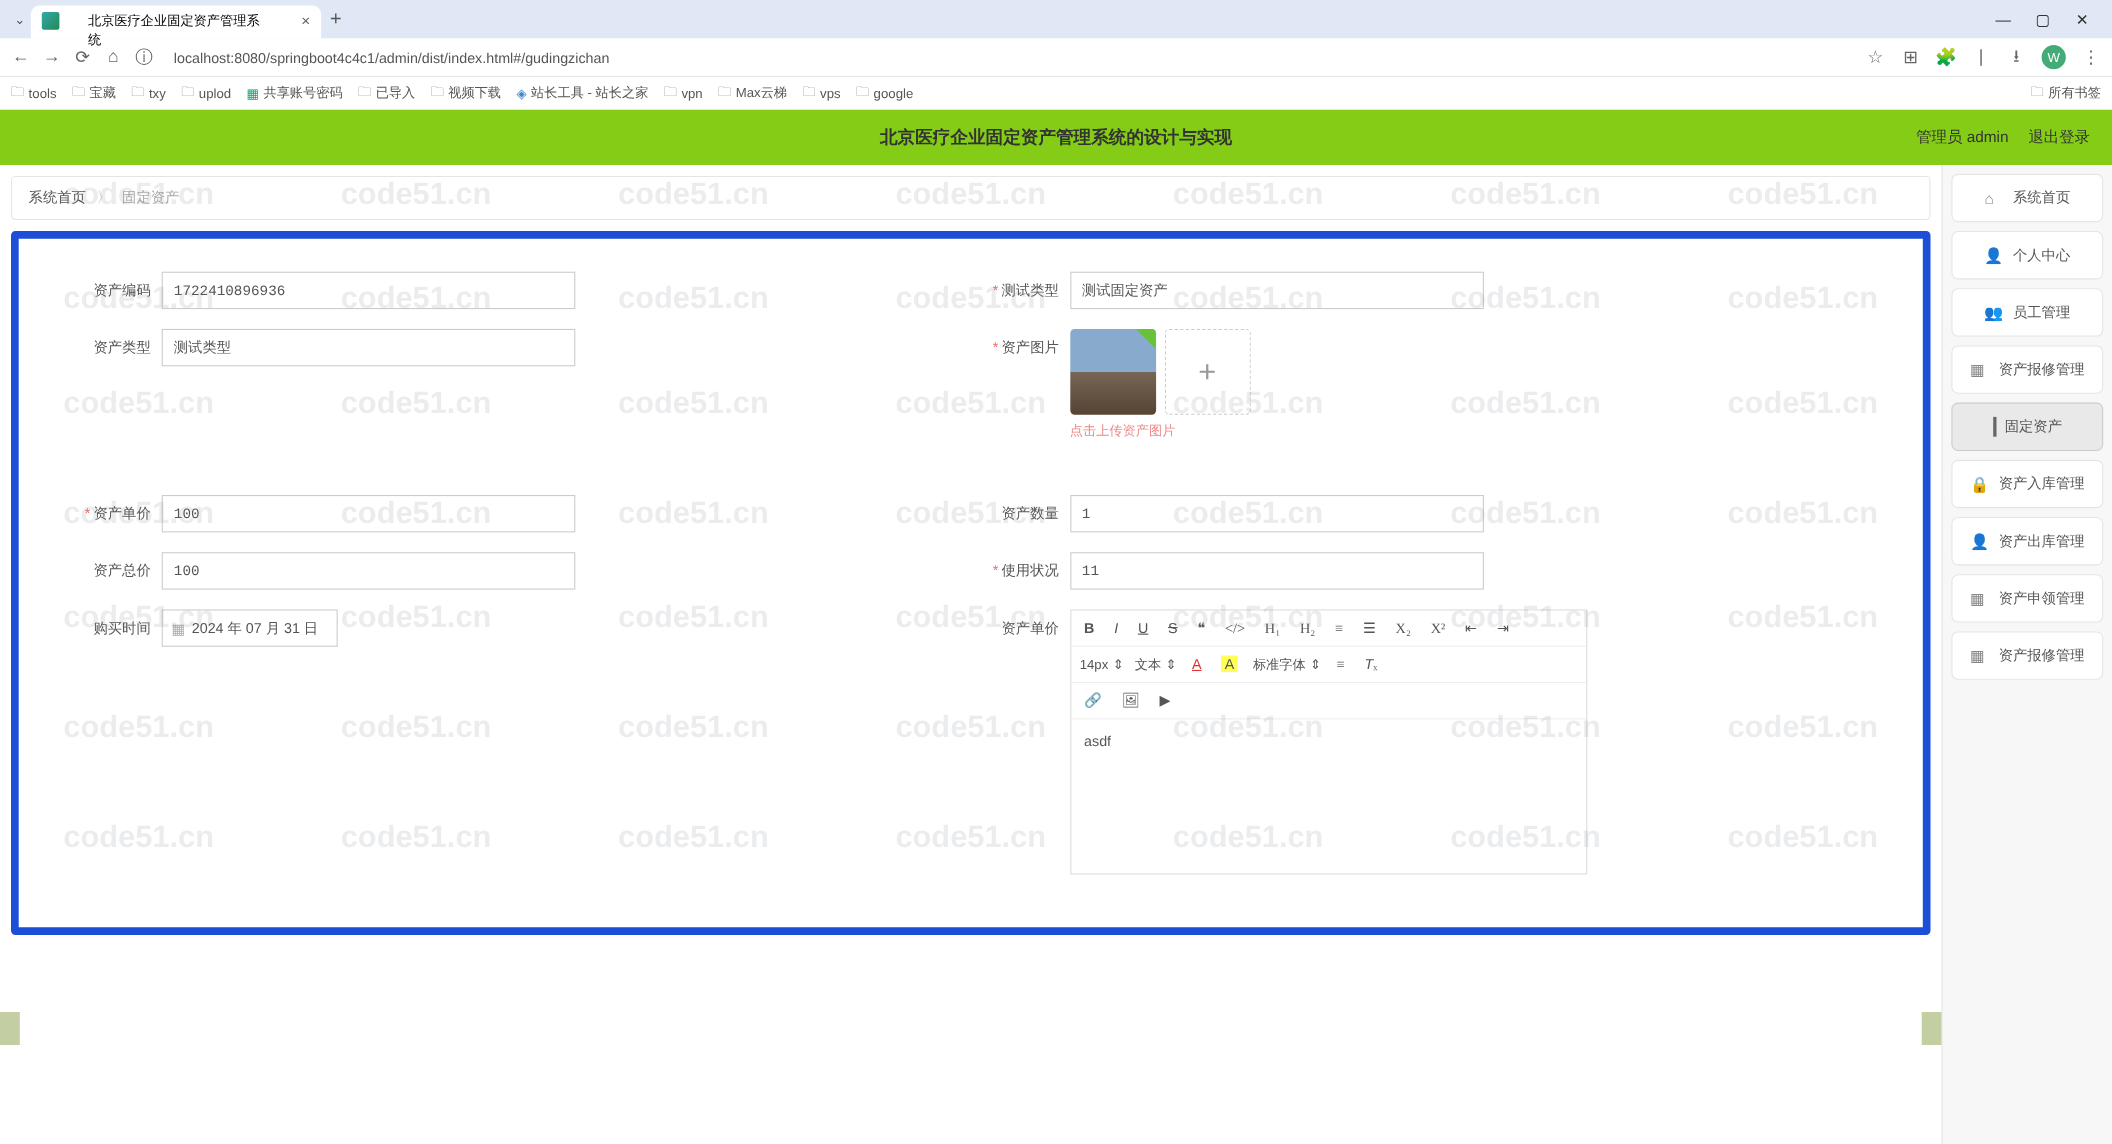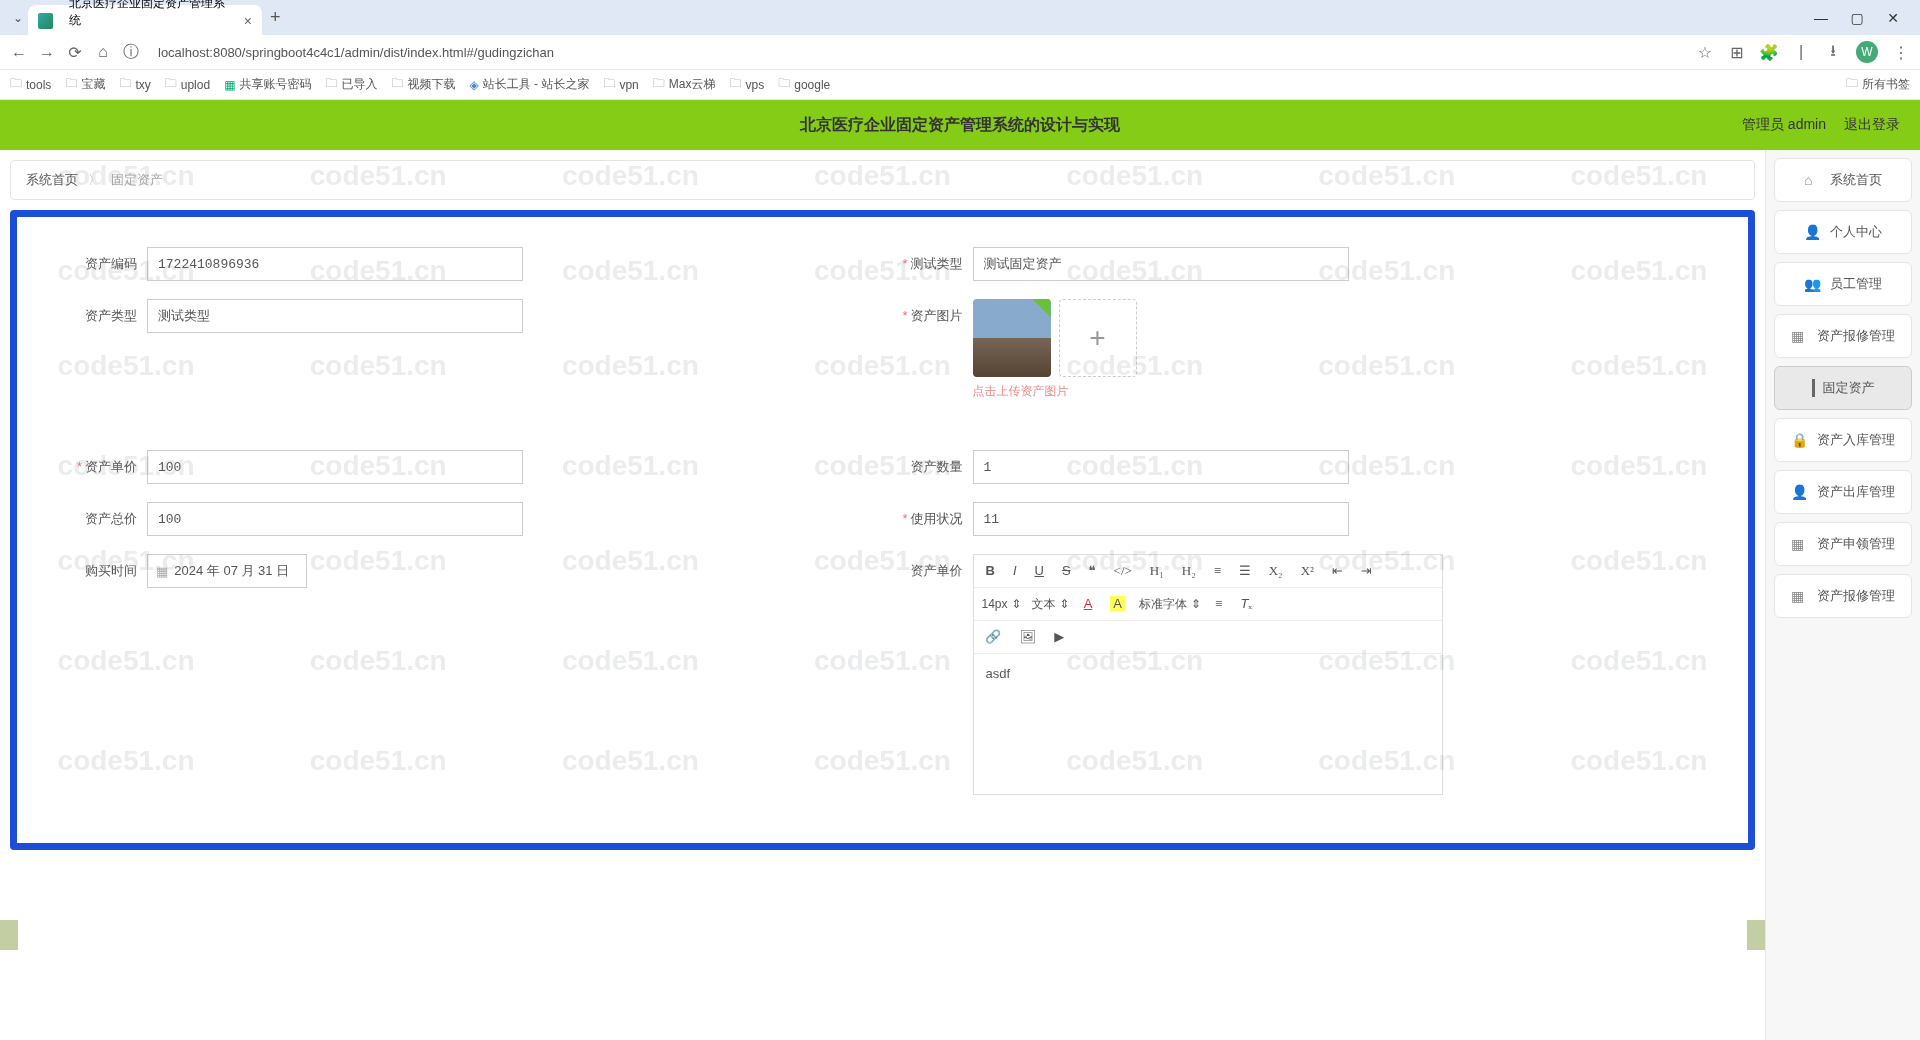--- a/index.html
+++ b/index.html
@@ -1,21 +1,21 @@
 <!DOCTYPE html>
 <html><head>
 <meta charset="utf-8">
 <style>
 * { margin: 0; padding: 0; box-sizing: border-box; font-family: "Microsoft YaHei", Arial, sans-serif; }
 body { width: 1920px; height: 1040px; background: #fff; overflow: hidden; position: relative; }
 
 
 .browser-top { height: 35px; background: #dfe8f4; display: flex; align-items: center; padding: 0 8px; }
 .tab-drop { width: 20px; text-align: center; font-size: 12px; color: #555; }
-.tab { background: #fff; border-radius: 8px 8px 0 0; padding: 6px 10px; display: flex; align-items: flex-end; gap: 16px; font-size: 12px; width: 234px; height: 30px; margin-top: 5px; }
+.tab { background: #fff; border-radius: 8px 8px 0 0; padding: 6px 10px; display: flex; align-items: flex-start; gap: 26px; font-size: 12px; width: 264px; height: 30px; margin-top: 5px; }
 .tab-favicon { width: 16px; height: 16px; background: linear-gradient(135deg,#3aa,#285); border-radius: 2px; }
 .tab-close { color: #666; font-size: 14px; margin-left: auto; }
 .tab-new { margin-left: 8px; font-size: 18px; color: #555; }
 .win-ctrl { margin-left: auto; display: flex; gap: 22px; padding-right: 12px; }
 .win-btn { width: 14px; height: 14px; display: flex; align-items: center; justify-content: center; font-size: 14px; color: #333; }
 
 .url-bar { height: 35px; background: #fff; display: flex; align-items: center; gap: 10px; padding: 0 10px; border-bottom: 1px solid #e5e5e5; }
 .nav-ico { width: 18px; height: 18px; color: #666; font-size: 16px; display: flex; align-items: center; justify-content: center; }
 .url-input { flex: 1; font-size: 13px; color: #555; padding: 4px 8px; }
 .right-icons { display: flex; gap: 14px; align-items: center; }

